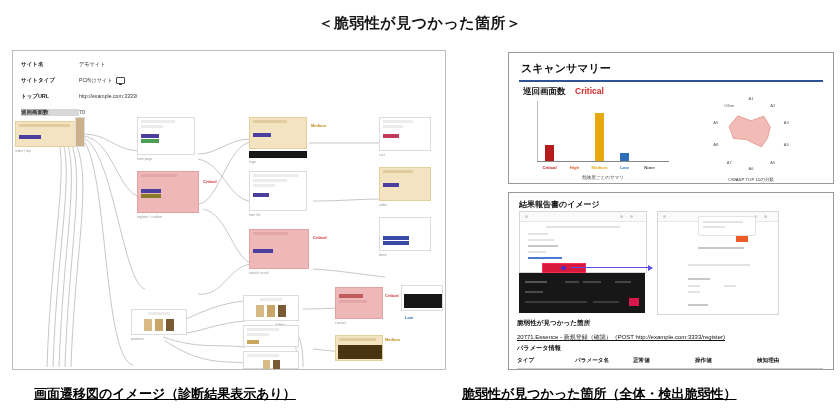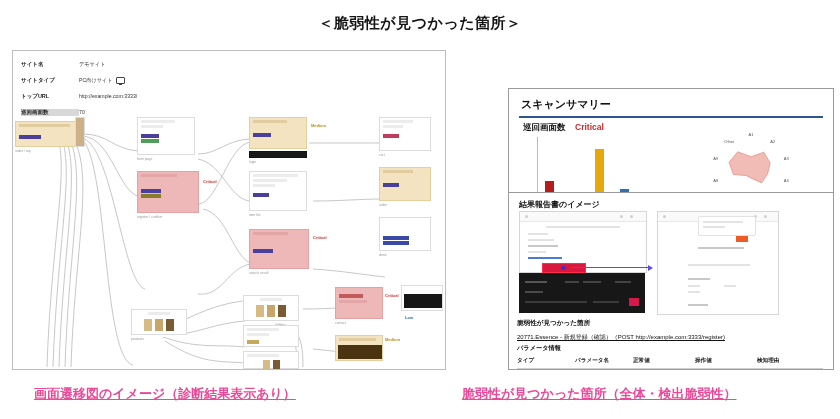--- a/index.html
+++ b/index.html
@@ -39,21 +39,21 @@
   .beige{background:#f3e3c0;border-color:#e4cf9d;}
   .pink{background:#efb8b8;border-color:#e5a2a2;}
   .dark{background:#191919;border-color:#111;}
   .badge{position:absolute;font-size:4px;font-weight:bold;color:#d03030;}
   .badge.med{color:#c08a10;}
   .badge.low{color:#2a6fc0;}
 
   
   .rt-panel{
     position:absolute;left:508px;top:52px;width:324px;height:130px;
-    background:#fff;border:1px solid #9a9a9a;margin-top:36px;
+    background:#fff;border:1px solid #9a9a9a;
   }
   .rt-title{position:absolute;left:12px;top:8px;font-size:11px;font-weight:bold;color:#111;}
   .rt-rule{position:absolute;left:10px;top:27px;width:304px;height:1.6px;background:#2f5496;}
   .rt-sub{position:absolute;left:14px;top:33px;font-size:8.5px;font-weight:bold;color:#111;}
   .rt-crit{position:absolute;left:66px;top:33px;font-size:8.5px;font-weight:bold;color:#d02a2a;}
 
   .barchart{position:absolute;left:14px;top:48px;width:150px;height:72px;}
   .bc-axis-y{position:absolute;left:14px;top:0;width:1px;height:60px;background:#bbb;}
   .bc-axis-x{position:absolute;left:14px;top:60px;width:132px;height:1px;background:#888;}
   .bc-bar{position:absolute;bottom:12px;width:9px;}
@@ -81,21 +81,21 @@
   .arrow{position:absolute;height:1.4px;background:#5b4ee8;}
   .arrow:after{content:"";position:absolute;right:-4px;top:-2.3px;border-left:5px solid #5b4ee8;border-top:3px solid transparent;border-bottom:3px solid transparent;}
   .rb-h1{position:absolute;left:8px;font-size:6.6px;font-weight:bold;color:#111;}
   .rb-link{position:absolute;left:8px;font-size:6px;color:#111;text-decoration:underline;white-space:nowrap;}
   .rb-h2{position:absolute;left:8px;font-size:6.2px;font-weight:bold;color:#111;}
   .rb-thead{position:absolute;left:8px;width:306px;display:flex;font-size:5.6px;font-weight:bold;color:#111;border-bottom:1px solid #cfcfcf;padding-bottom:3px;}
   .rb-thead span{display:block;}
 
   
   .caption{
-    position:absolute;bottom:16px;font-size:13px;font-weight:bold;color:#ec4899;
+    position:absolute;bottom:16px;font-size:13px;font-weight:bold;color:#000000;
     text-decoration:underline;white-space:nowrap;
   }
   .cap-left{left:34px;}
   .cap-right{left:462px;}
 </style>
 </head>
 <body>
 
 <div class="page-title">＜脆弱性が見つかった箇所＞</div>
 

